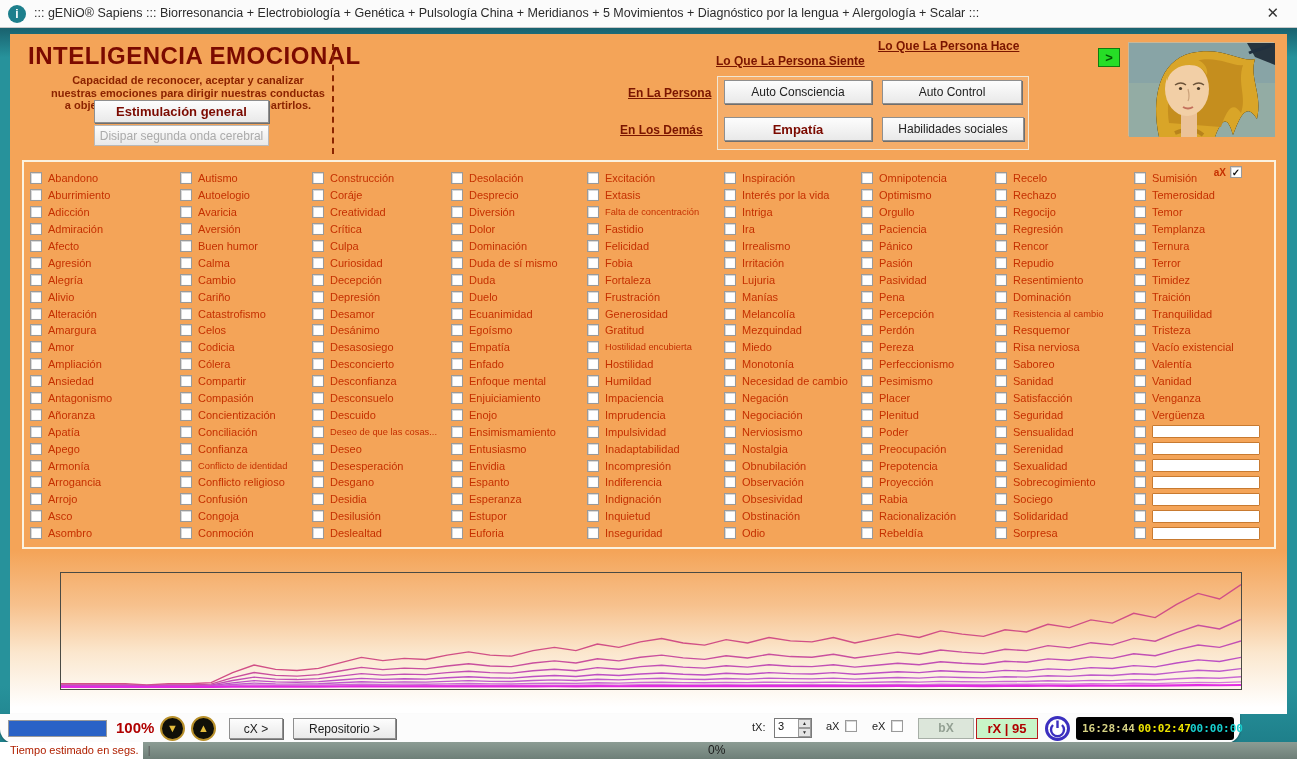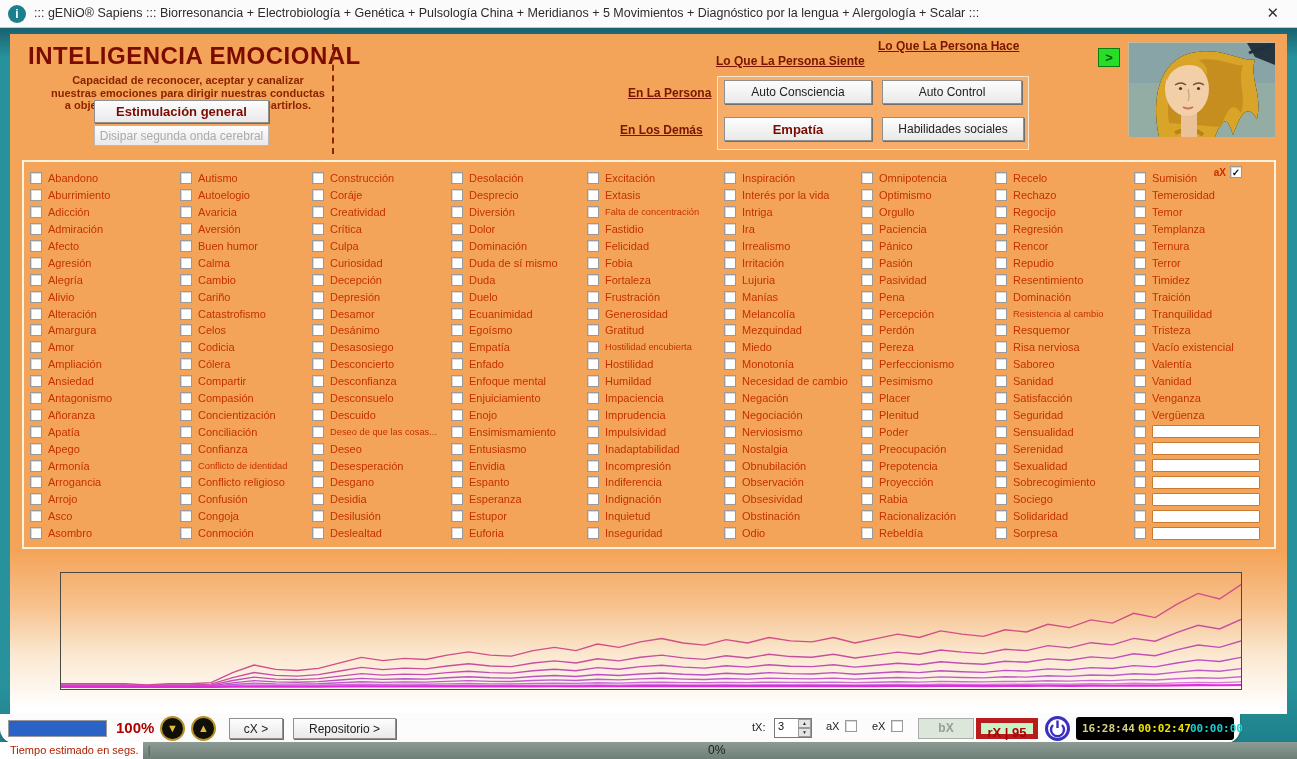--- a/index.html
+++ b/index.html
@@ -98,21 +98,21 @@
   .spin-btns { position:absolute; right:0; top:0; width:13px; height:18px; display:flex;
                flex-direction:column; }
   .spin-btns span { flex:1; background:#E4E4E4; border:1px solid #9A9A9A; font-size:5px;
                     line-height:7px; text-align:center; color:#333; cursor:pointer; }
   .ax-wrap { position:absolute; left:826px; top:6px; display:flex; gap:6px; align-items:center; }
   .ex-wrap { position:absolute; left:872px; top:6px; display:flex; gap:6px; align-items:center; }
   #btn-bx { position:absolute; left:918px; top:4px; width:56px; height:21px; background:#DCE6DA;
             border:1px solid #A7AFA7; color:#93A093; font-weight:bold; font-size:12px;
             text-align:center; line-height:19px; }
   .rx-badge { position:absolute; left:976px; top:4px; width:62px; height:21px; background:#C8F5C8;
-              border:5px solid #b91c1c; color:#B00000; font-weight:bold; font-size:13px;
+              border:1px solid #b91c1c; color:#B00000; font-weight:bold; font-size:13px;
               text-align:center; line-height:19px; }
   .power-icon { position:absolute; left:1045px; top:2px; width:25px; height:25px; }
   .lcd { position:absolute; left:1076px; top:3px; width:158px; height:23px; background:#000;
          border-radius:3px; font-family:"DejaVu Sans Mono", monospace; font-size:11px; font-weight:bold; }
   .lcd span { position:absolute; top:5px; }
   .lcd .t1 { left:6px;  color:#D6D284; }
   .lcd .t2 { left:62px; color:#EDE400; }
   .lcd .t3 { left:114px;color:#17CFCF; }
 
   

